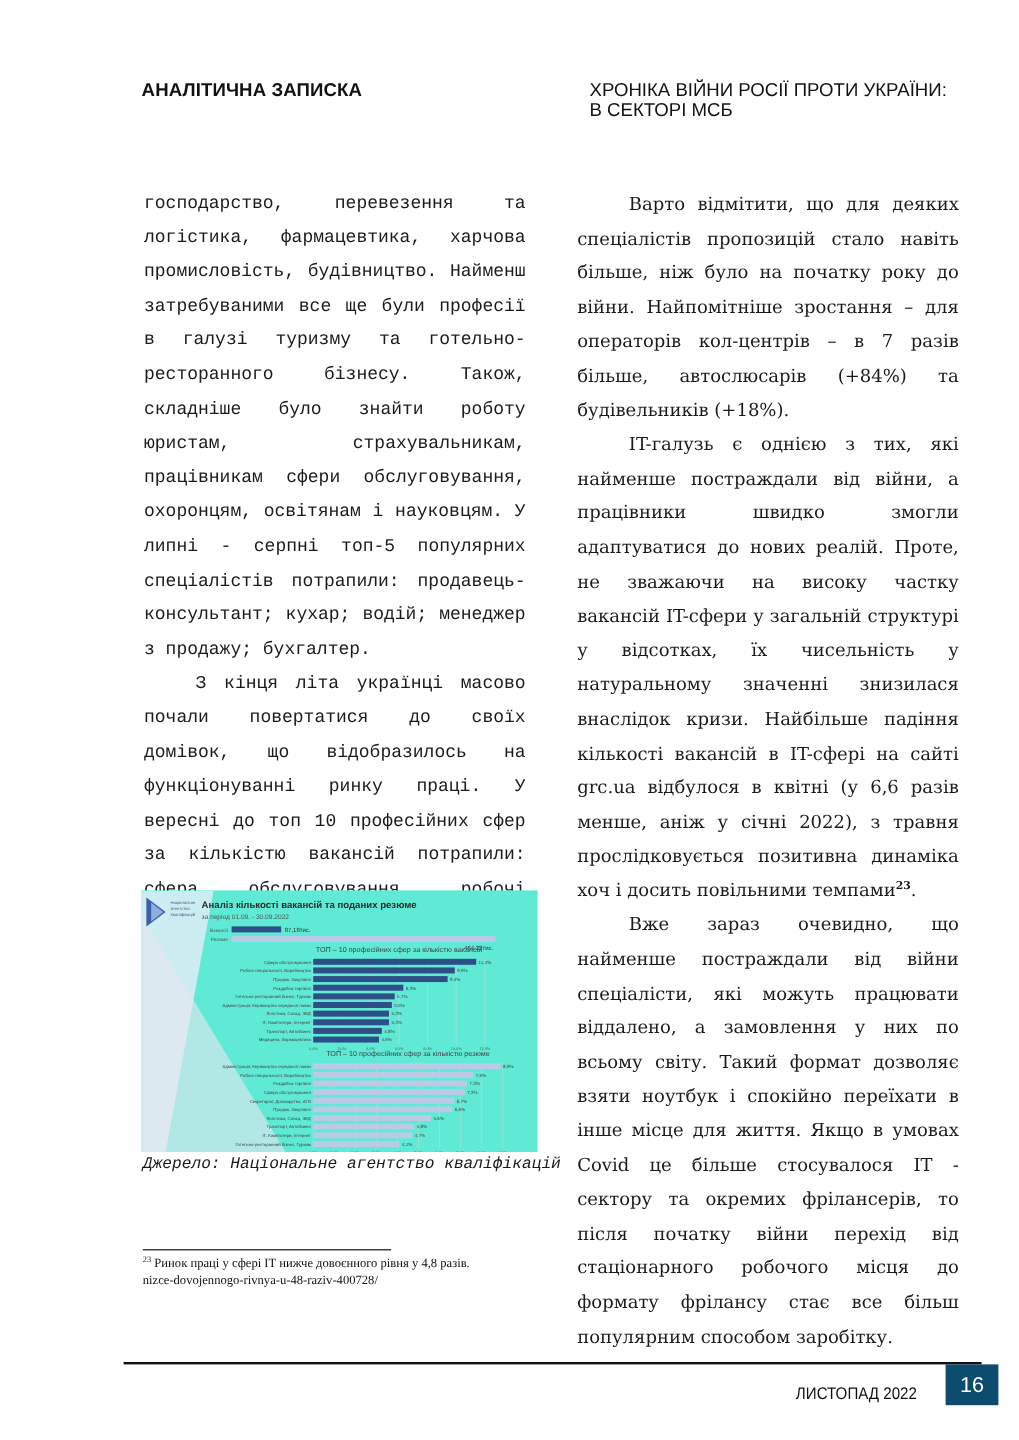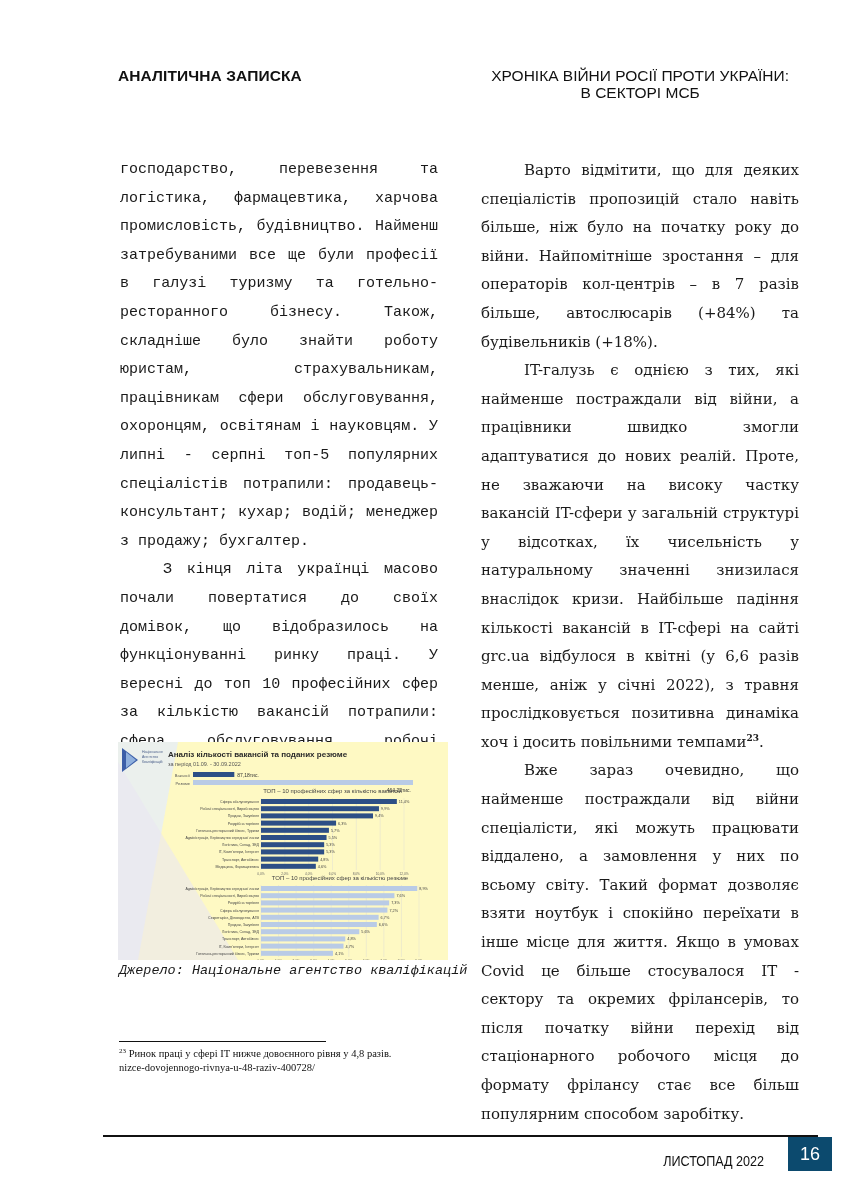--- a/index.html
+++ b/index.html
@@ -1,25 +1,25 @@
 <!DOCTYPE html>
 <html><head>
 <meta charset="utf-8">
 <style>
   html,body{margin:0;padding:0;background:#fff;}
   body{width:849px;height:1200px;position:relative;overflow:hidden;font-family:"DejaVu Serif",serif;color:#1a1a1a;}
   .hdr-left{position:absolute;left:118px;top:67px;font-family:"Liberation Sans",sans-serif;font-size:15.5px;letter-spacing:0.1px;color:#111;font-weight:bold;}
-  .hdr-right{position:absolute;right:60px;top:67px;text-align:center;font-family:"Liberation Sans",sans-serif;font-size:15.5px;line-height:17px;color:#111;}
+  .hdr-right{position:absolute;right:60px;top:67px;text-align:left;font-family:"Liberation Sans",sans-serif;font-size:15.5px;line-height:17px;color:#111;}
   .col{position:absolute;top:156px;width:318px;font-size:15px;line-height:28.6px;text-align:justify;}
   .col p{margin:0;}
   .col p.ind{text-indent:43px;}
   .col-left{left:120px;font-family:Liberation Mono, monospace;}
   .col-right{left:481px;}
   .sup{font-size:9px;vertical-align:super;line-height:0;font-weight:bold;}
-  .figure{position:absolute;left:118px;top:742px;width:330px;height:218px;background:#fef9c3;overflow:hidden;font-family:"Liberation Sans",sans-serif;}
+  .figure{position:absolute;left:118px;top:742px;width:330px;height:218px;background:#5eead4;overflow:hidden;font-family:"Liberation Sans",sans-serif;}
   .figure svg{display:block;}
   .caption{position:absolute;left:119px;top:963px;font-style:italic;font-size:13.5px;font-family:Liberation Mono, monospace;}
   .fn-rule{position:absolute;left:119px;top:1041px;width:207px;height:1px;background:#111;}
   .footnote{position:absolute;left:119px;top:1047px;width:320px;font-family:"Liberation Serif",serif;font-size:10.5px;line-height:14px;color:#111;}
   .footnote .fnsup{font-size:7px;vertical-align:super;line-height:0;}
   .bottom-rule{position:absolute;left:103px;top:1135px;width:715px;height:2px;background:#111;}
   .footer-date{position:absolute;right:85px;top:1153px;font-family:"Liberation Sans",sans-serif;font-size:14px;color:#111;transform:scaleX(0.9);transform-origin:right;}
   .page-num{position:absolute;left:788px;top:1137px;width:44px;height:34px;background:#0c4a6e;color:#fff;font-family:Liberation Sans, sans-serif;font-size:18px;display:flex;align-items:center;justify-content:center;}
 </style>
 </head>

